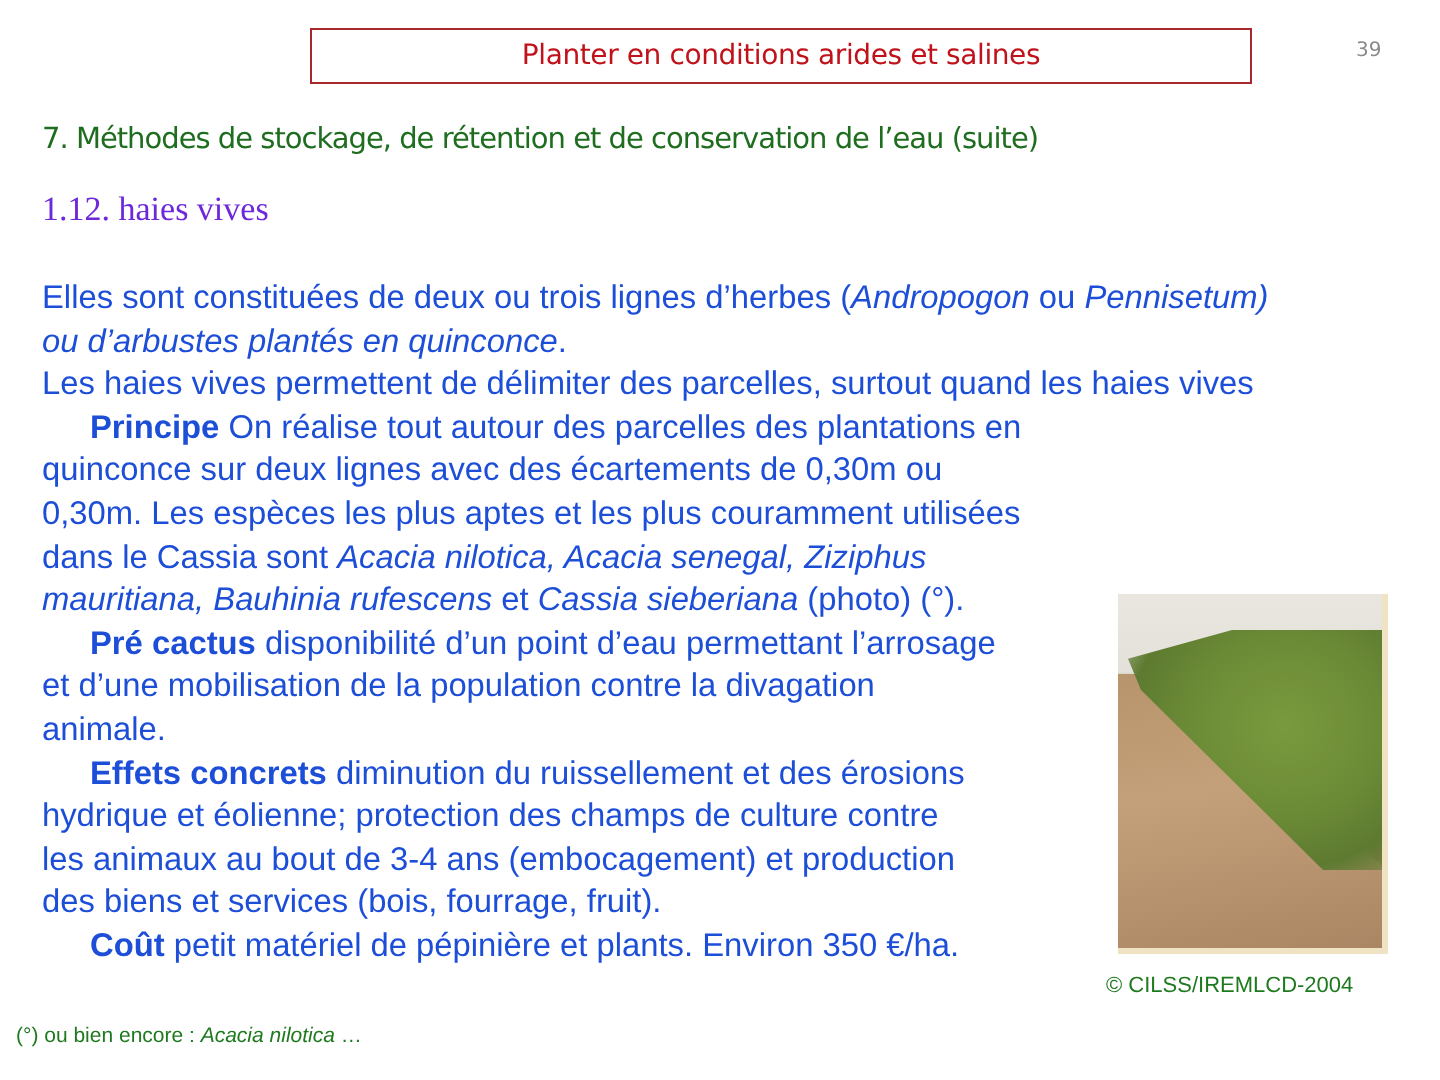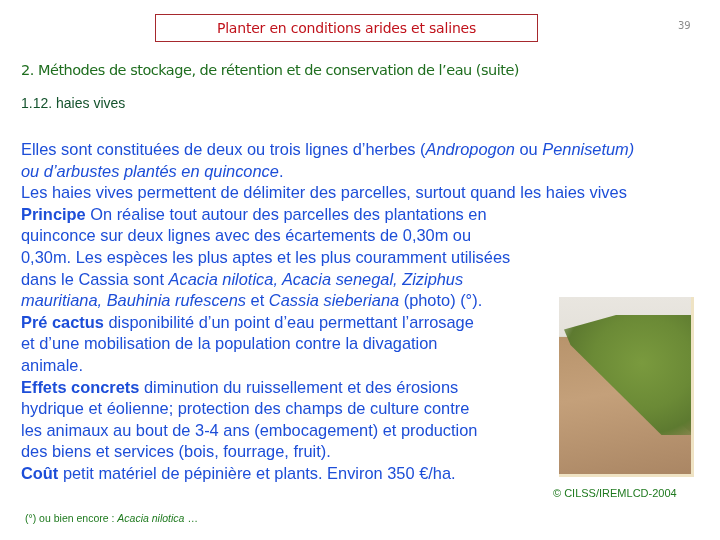--- a/index.html
+++ b/index.html
@@ -1,48 +1,48 @@
 <!DOCTYPE html>
 <html><head>
 <meta charset="utf-8">
 <style>
   html, body { margin: 0; padding: 0; }
   body {
     width: 720px; height: 540px; background: #ffffff; position: relative; overflow: hidden;
     font-family: "Liberation Sans", sans-serif;
   }
   .title-box {
-    position: absolute; left: 155px; top: 14px; width: 383px; height: 28px;
+    position: absolute; left: 155px; top: 14px; width: 471px; height: 28px;
     border: 1px solid #a6282d; box-sizing: border-box;
     display: flex; align-items: center; justify-content: center;
   }
   .title-text {
     color: #c0121b; font-family: "DejaVu Sans", sans-serif; font-size: 14px; letter-spacing: -0.2px;
   }
   .page-num {
     position: absolute; left: 678px; top: 20px; font-size: 10px; color: #8a8a8a;
     font-family: "DejaVu Sans", sans-serif;
   }
   .section-heading {
     position: absolute; left: 21px; top: 62px; color: #1f6e1f;
     font-family: "DejaVu Sans", sans-serif; font-size: 14.5px; letter-spacing: -0.5px;
   }
   .sub-heading {
-    position: absolute; left: 21px; top: 95px; color: #14532d;
-    font-family: Liberation Sans, sans-serif; font-size: 14px;
+    position: absolute; left: 21px; top: 95px; color: #6d28d9;
+    font-family: Liberation Serif, serif; font-size: 17px;
   }
   .body {
     position: absolute; left: 21px; top: 139px; width: 700px;
     color: #1d4ed8; font-family: "Liberation Sans", sans-serif; font-size: 16.4px; line-height: 21.6px;
   }
   .line { white-space: nowrap; }
-  .b { font-weight: bold; }
+  .b { font-weight: bold; margin-left: 24px; }
   .i { font-style: italic; }
   .footnote {
-    position: absolute; left: 25px; top: 512px; color: #1f7a1f; font-size: 10.5px;
+    position: absolute; left: 8px; top: 512px; color: #1f7a1f; font-size: 10.5px;
   }
   .photo {
     position: absolute; left: 559px; top: 297px; width: 135px; height: 180px;
     background: linear-gradient(180deg, #e9e6e0 0%, #e4e1da 22%, #8ea04e 26%, #6f8e3a 40%, #7a8a44 55%, #9a7a55 70%, #b48e6a 100%);
     border-right: 3px solid #efe3c4; border-bottom: 3px solid #efe3c4; box-sizing: border-box;
     overflow: hidden;
   }
   .photo .path {
     position: absolute; left: 0; top: 40px; width: 135px; height: 140px;
     background: linear-gradient(170deg, #b8946c 0%, #c4a07a 40%, #a98563 100%);
@@ -58,21 +58,21 @@
   }
 </style>
 </head>
 <body>
 
 <div class="title-box">
   <span class="title-text">Planter en conditions arides et salines</span>
 </div>
 <div class="page-num">39</div>
 
-<div class="section-heading">2. Méthodes de stockage, de rétention et de conservation de l’eau (suite)</div>
+<div class="section-heading">7. Méthodes de stockage, de rétention et de conservation de l’eau (suite)</div>
 <div class="sub-heading">1.12. haies vives</div>
 
 <div class="body">
   <div class="line"><span>Elles sont constituées de deux ou trois lignes d’herbes (</span><span class="i">Andropogon</span><span> ou </span><span class="i">Pennisetum)</span></div>
   <div class="line"><span class="i">ou d’arbustes plantés en quinconce</span><span>.</span></div>
   <div class="line">Les haies vives permettent de délimiter des parcelles, surtout quand les haies vives</div>
   <div class="line"><span class="b">Principe</span><span> On réalise tout autour des parcelles des plantations en</span></div>
   <div class="line">quinconce sur deux lignes avec des écartements de 0,30m ou</div>
   <div class="line">0,30m. Les espèces les plus aptes et les plus couramment utilisées</div>
   <div class="line"><span>dans le Cassia sont </span><span class="i">Acacia nilotica, Acacia senegal, Ziziphus</span></div>

